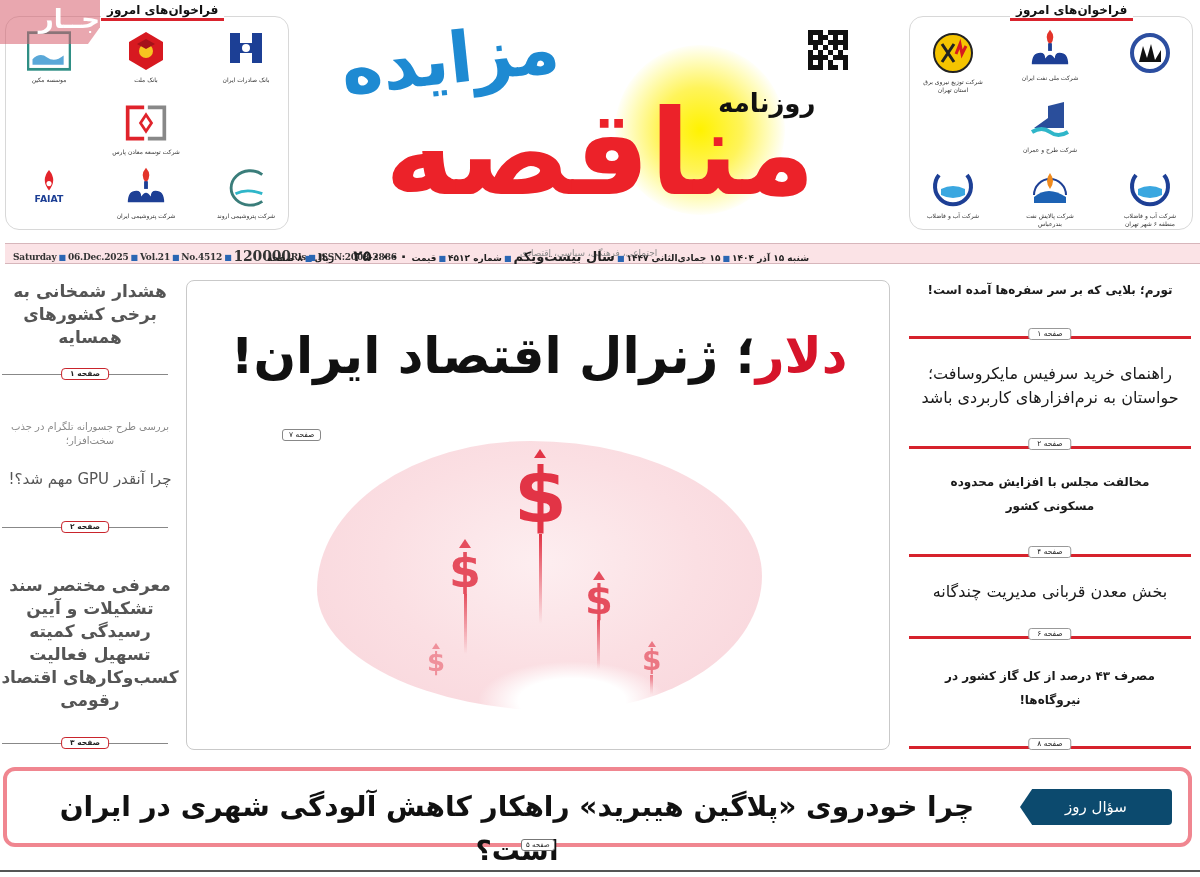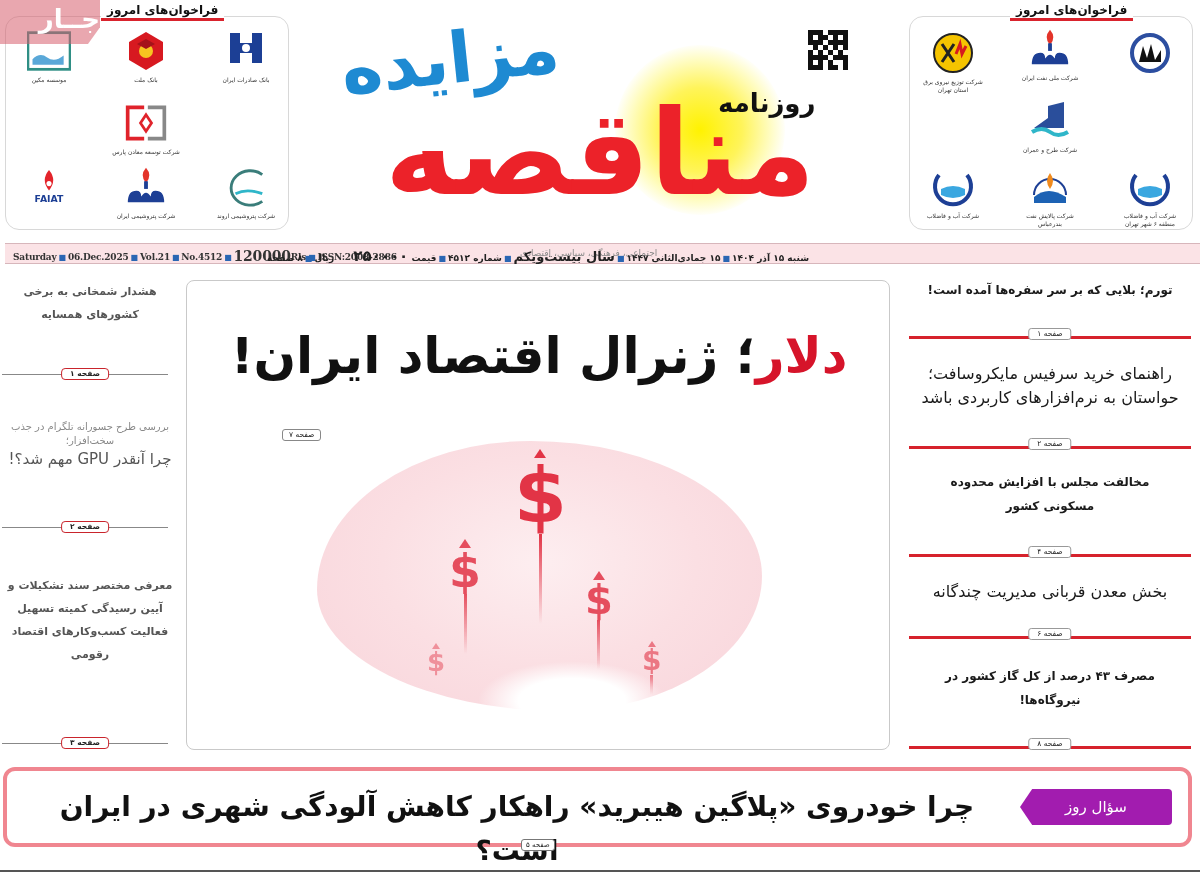--- a/index.html
+++ b/index.html
@@ -46,40 +46,40 @@
   .rightcol { position: absolute; left: 905px; top: 270px; width: 290px; }
   .story { position: absolute; left: 0; width: 290px; text-align: center; direction: rtl; color: #1a1a1a; }
   .story.bold { font-weight: bold; font-size: 12px; line-height: 24px; }
   .story.light { font-weight: normal; font-size: 16px; line-height: 24px; }
   .divider-red { position: absolute; left: 4px; width: 282px; height: 3px; background: #d6222c; }
   .page-tag { position: absolute; left: 50%; transform: translateX(-50%); top: -8px; font-size: 7.5px; line-height: 10px; padding: 0 8px; background: #fff; border: 1px solid #999; border-radius: 3px; color: #222; direction: rtl; white-space: nowrap; }
 
   
   .leftcol { position: absolute; left: 0; top: 270px; width: 180px; }
   .lstory { position: absolute; left: 0; width: 180px; text-align: center; direction: rtl; color: #555; }
-  .lstory.bold { font-weight: bold; font-size: 11px; line-height: 23px; }
+  .lstory.bold { font-weight: bold; font-size: 17px; line-height: 23px; }
   .lstory .kicker { font-size: 10px; color: #888; line-height: 14px; }
-  .lstory .headline { font-size: 15px; color: #555; line-height: 22px; }
+  .lstory .headline { font-size: 15px; color: #555; line-height: 22px; margin-top: 20px; }
   .divider-grey { position: absolute; left: 2px; width: 166px; height: 1px; background: #888; }
   .page-tag-red { position: absolute; left: 50%; transform: translateX(-50%); top: -6px; font-size: 7.5px; line-height: 10px; padding: 0 8px; background: #fff; border: 1.5px solid #c9242c; border-radius: 4px; color: #222; font-weight: bold; direction: rtl; white-space: nowrap; }
 
   
   .feature { position: absolute; left: 186px; top: 280px; width: 704px; height: 470px; border: 1px solid #c9c9c9; border-radius: 8px; background: #fff; overflow: hidden; }
   .feature .headline { position: absolute; left: 0; top: 40px; width: 704px; text-align: center; direction: rtl; font-size: 50px; font-weight: bold; line-height: 70px; color: #111; letter-spacing: -1px; }
   .feature .headline .accent { color: #d6142a; }
   .feature .ptag { position: absolute; left: 95px; top: 148px; font-size: 7.5px; line-height: 10px; padding: 0 6px; border: 1px solid #888; border-radius: 3px; background: #fff; direction: rtl; color: #222; }
   .blob { position: absolute; left: 130px; top: 160px; width: 445px; height: 270px; border-radius: 48% 52% 45% 55% / 55% 50% 50% 45%; background: radial-gradient(ellipse at 50% 45%, #fdeef0 0%, #fbdfe3 50%, #f8d4da 100%); }
   .dollar { position: absolute; color: #e23446; font-weight: bold; text-align: center; line-height: 1; font-family: "DejaVu Sans", sans-serif; }
   .dollar .arrow { display: block; width: 0; height: 0; margin: 0 auto; border-left: 6px solid transparent; border-right: 6px solid transparent; border-bottom: 9px solid #e23446; }
   .dollar .stem { display: block; margin: 0 auto; width: 3px; background: linear-gradient(#e23446, rgba(226,52,70,0)); }
   .cloud { position: absolute; left: 290px; top: 380px; width: 190px; height: 80px; background: radial-gradient(ellipse at center, #ffffff 40%, rgba(255,255,255,0) 70%); }
 
   
   .qday { position: absolute; left: 3px; top: 767px; width: 1189px; height: 80px; border: 4px solid #f08690; border-radius: 12px; background: #fff; }
-  .qday .label { position: absolute; left: 1013px; top: 18px; width: 152px; height: 36px; background: #a21caf; color: #fff; font-size: 15px; line-height: 36px; text-align: center; direction: rtl; border-radius: 8px 4px 4px 8px; clip-path: polygon(8% 0, 100% 0, 100% 100%, 8% 100%, 0 50%); }
+  .qday .label { position: absolute; left: 1013px; top: 18px; width: 152px; height: 36px; background: #0c4a6e; color: #fff; font-size: 15px; line-height: 36px; text-align: center; direction: rtl; border-radius: 8px 4px 4px 8px; clip-path: polygon(8% 0, 100% 0, 100% 100%, 8% 100%, 0 50%); }
   .qday .question { position: absolute; left: 30px; top: 14px; width: 960px; text-align: center; direction: rtl; font-size: 28px; font-weight: bold; color: #111; line-height: 44px; letter-spacing: -0.5px; }
   .qday .ptag { position: absolute; left: 514px; top: 68px; font-size: 7px; line-height: 10px; padding: 0 4px; background: #fff; border: 1px solid #777; border-radius: 3px; direction: rtl; color: #222; }
   .bottom-rule { position: absolute; left: 0; top: 870px; width: 1200px; height: 2px; background: #555; }
 </style>
 </head>
 <body>
 
 <div class="masthead">
 
   <div class="tenders-box left">

